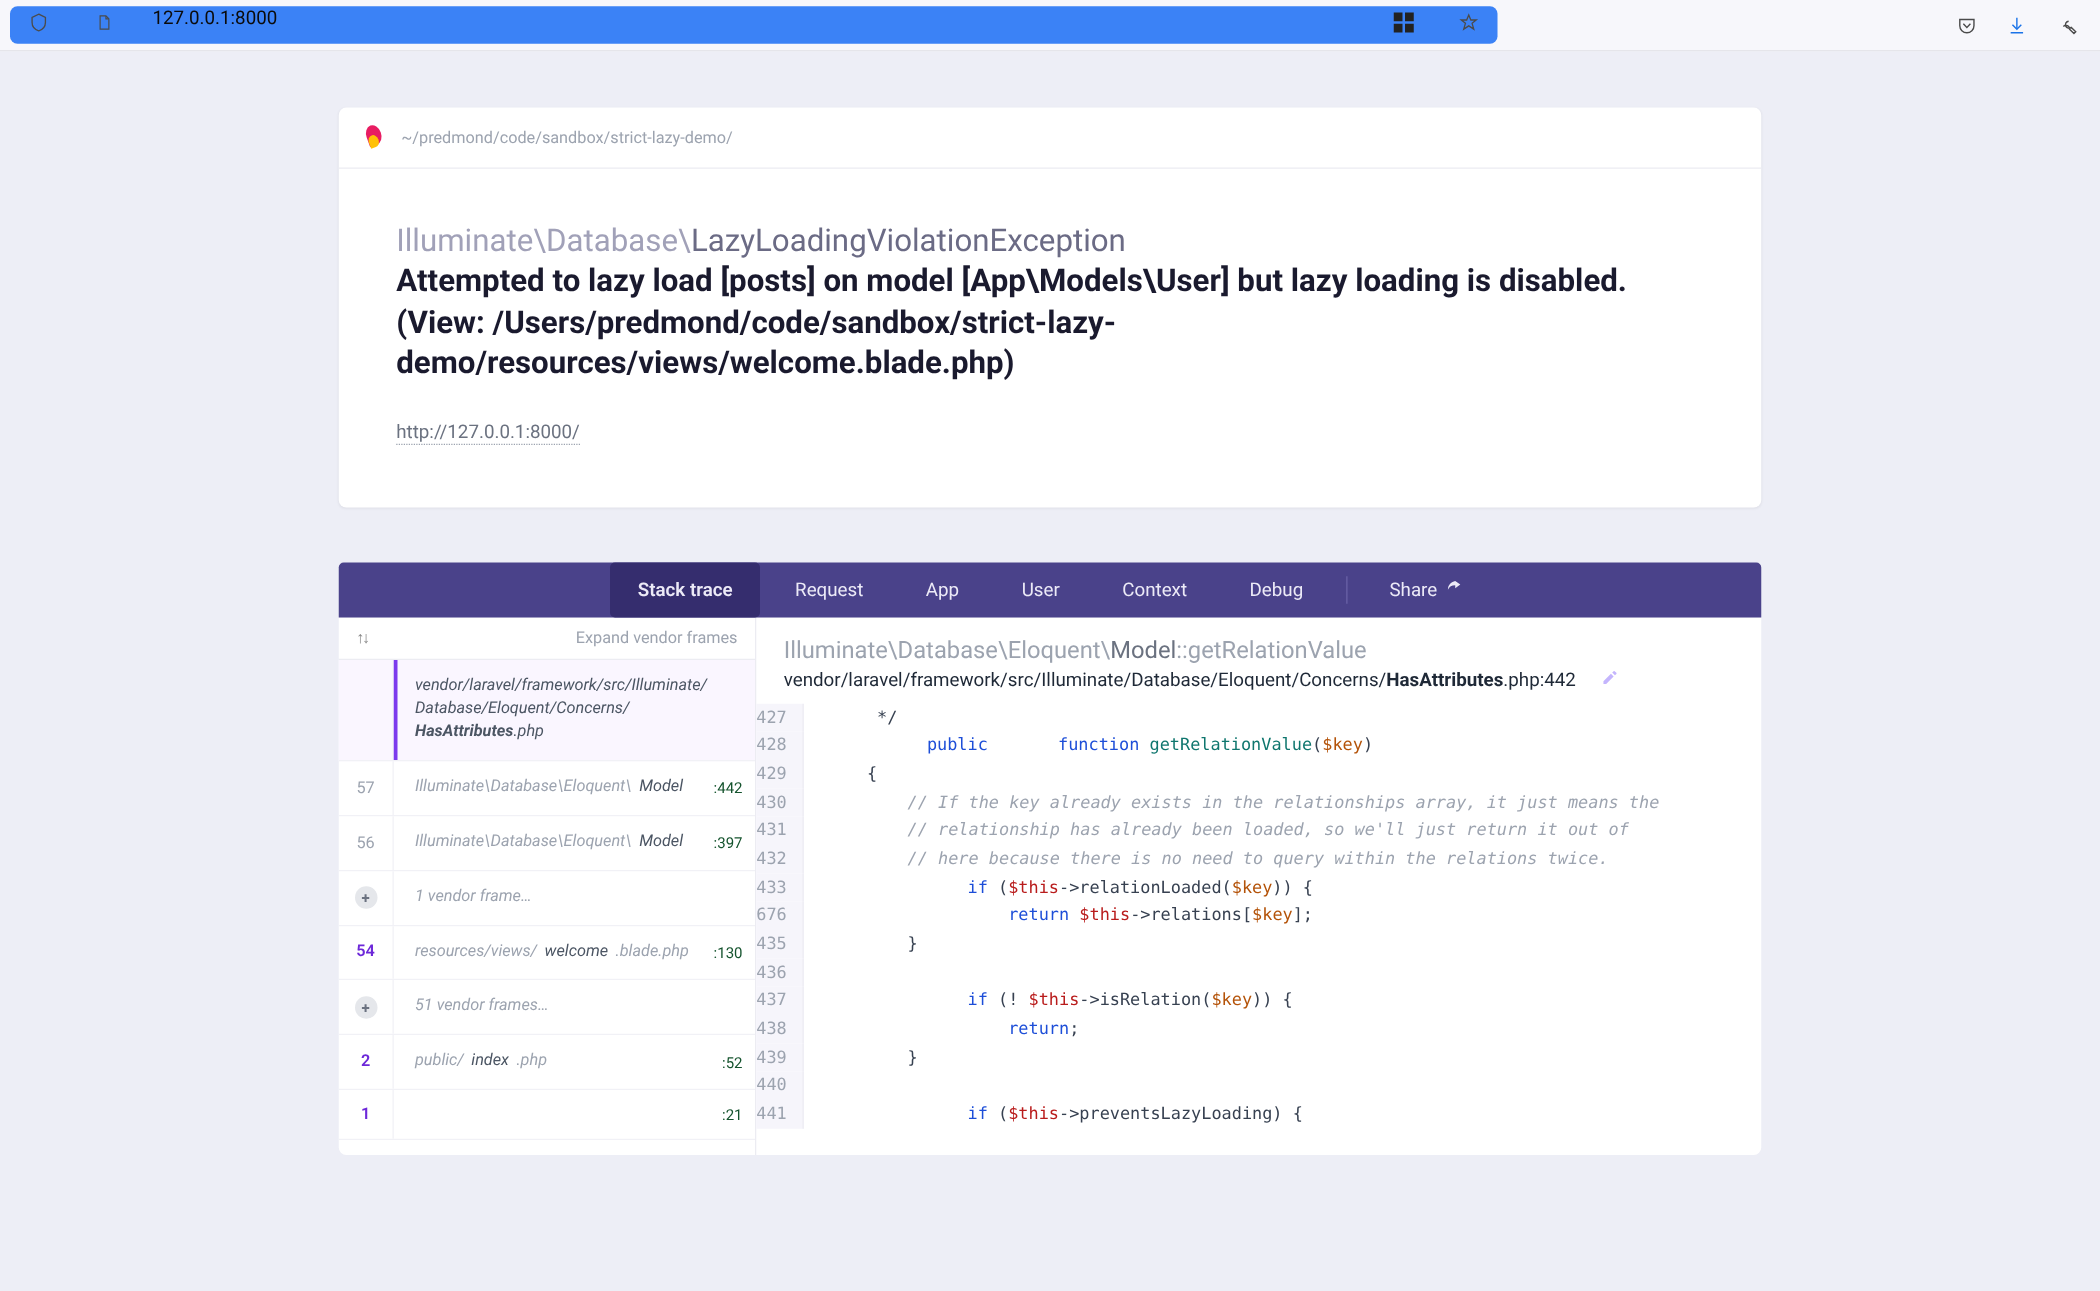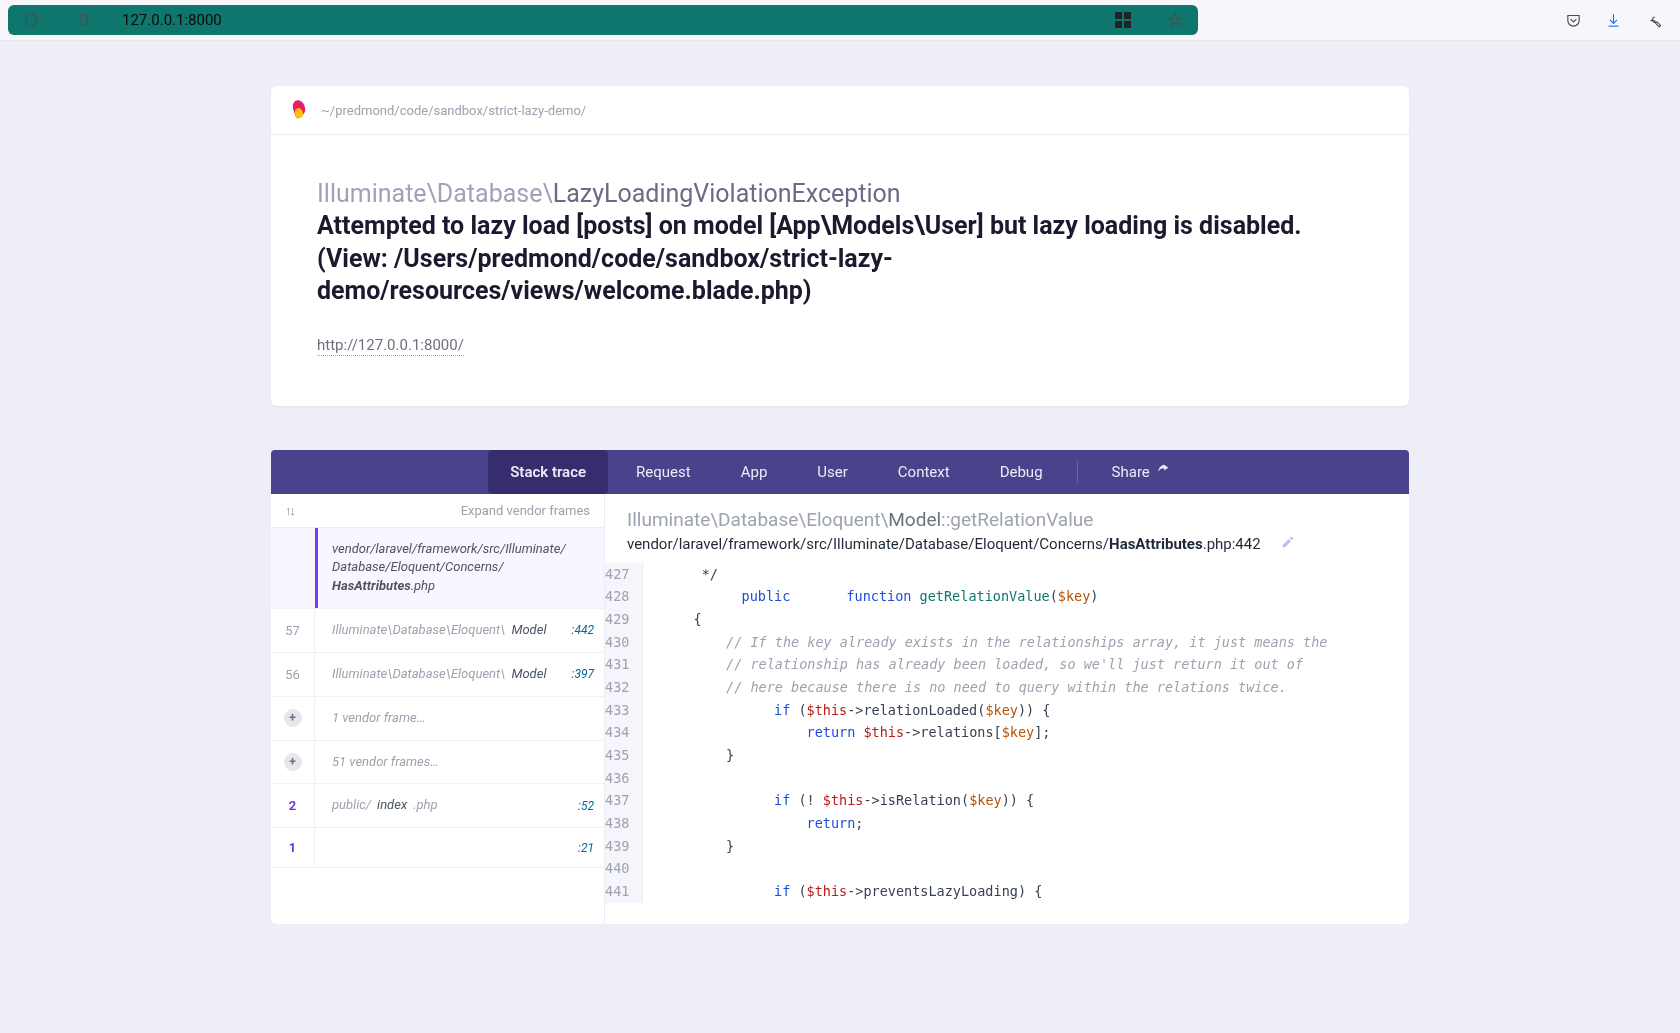--- a/index.html
+++ b/index.html
@@ -15,24 +15,24 @@
   border-bottom: 1px solid #e5e5ea;
   display: flex;
   align-items: center;
   padding: 0 8px;
   gap: 6px;
 }
 .addr-wrap {
   flex: 0 0 auto;
   width: 1190px;
   height: 30px;
-  background: #0f766e;
+  background: #3b82f6;
   border-radius: 6px;
   display: flex;
-  align-items: center;
+  align-items: flex-start;
   padding: 0 10px;
   gap: 26px;
   color: #333;
 }
 .addr-wrap .addr-text { flex: 1; font-size: 15px; color: #0b0b0b; }
 .icon-btn { width: 26px; height: 26px; display: inline-flex; align-items: center; justify-content: center; color: #4b4b4b; }
 .icon-btn svg { stroke: currentColor; fill: none; stroke-width: 1.6; }
 .bar-right { margin-left: auto; display: flex; gap: 14px; align-items: center; padding-right: 6px; }
 .bar-right .dl { color: #1a73e8; }
 .qr-dots { display:grid; grid-template-columns:repeat(2,7px); grid-template-rows:repeat(2,7px); gap:2px; }
@@ -145,28 +145,27 @@
   align-items:center;
   gap: 6px;
   color:#4b5563;
   line-height:1.45;
   font-style:italic;
 }
 .frame-body .muted { color:#9ca3af; }
 .frame-line {
   width:40px;
   text-align:center;
-  color:#0369a1;
+  color:#14532d;
   font-size:12px;
   padding-right:10px;
   display:flex;
   align-items:center;
   justify-content:flex-end;
   flex-shrink:0;
-  font-style:italic;
 }
 .plus-circ {
   width:18px;height:18px;border-radius:50%;background:#e5e7eb;color:#6b7280;display:inline-flex;align-items:center;justify-content:center;font-size:12px;font-weight:700;
 }
 
 .code-col { flex:1; display:flex; flex-direction:column; }
 .code-head { padding:14px 22px 10px; }
 .code-ns { color:#9ca3af; font-size:19px; }
 .code-ns .strong { color:#6b7280; }
 .code-path { font-size:15px; color:#1f2937; margin-top:4px; display:flex; align-items:flex-end; gap:20px; }
@@ -305,20 +304,30 @@
           </div>
           <div class="frame-row">
             <div class="frame-num">
               <span class="plus-circ">+</span>
             </div>
             <div class="frame-accent"></div>
             <div class="frame-body">
               <span class="muted">1 vendor frame…</span>
             </div>
             <div class="frame-line"></div>
+          </div>
+          <div class="frame-row">
+            <div class="frame-num hl">54</div>
+            <div class="frame-accent"></div>
+            <div class="frame-body">
+              <span class="muted">resources/views/</span>
+              <span>welcome</span>
+              <span class="muted">.blade.php</span>
+            </div>
+            <div class="frame-line">:130</div>
           </div>
           <div class="frame-row">
             <div class="frame-num">
               <span class="plus-circ">+</span>
             </div>
             <div class="frame-accent"></div>
             <div class="frame-body">
               <span class="muted">51 vendor frames…</span>
             </div>
             <div class="frame-line"></div>
@@ -385,21 +394,21 @@
           </div>
           <div class="cline">
             <div class="ln">432</div>
             <div class="code">        <span class="tok-cmt">// here because there is no need to query within the relations twice.</span></div>
           </div>
           <div class="cline">
             <div class="ln">433</div>
             <div class="code">        <span class="tok-kw">if</span> (<span class="tok-this">$this</span>-&gt;relationLoaded(<span class="tok-var">$key</span>)) {</div>
           </div>
           <div class="cline">
-            <div class="ln">434</div>
+            <div class="ln">676</div>
             <div class="code">            <span class="tok-kw">return</span> <span class="tok-this">$this</span>-&gt;relations[<span class="tok-var">$key</span>];</div>
           </div>
           <div class="cline">
             <div class="ln">435</div>
             <div class="code">        }</div>
           </div>
           <div class="cline">
             <div class="ln">436</div>
             <div class="code"></div>
           </div>

